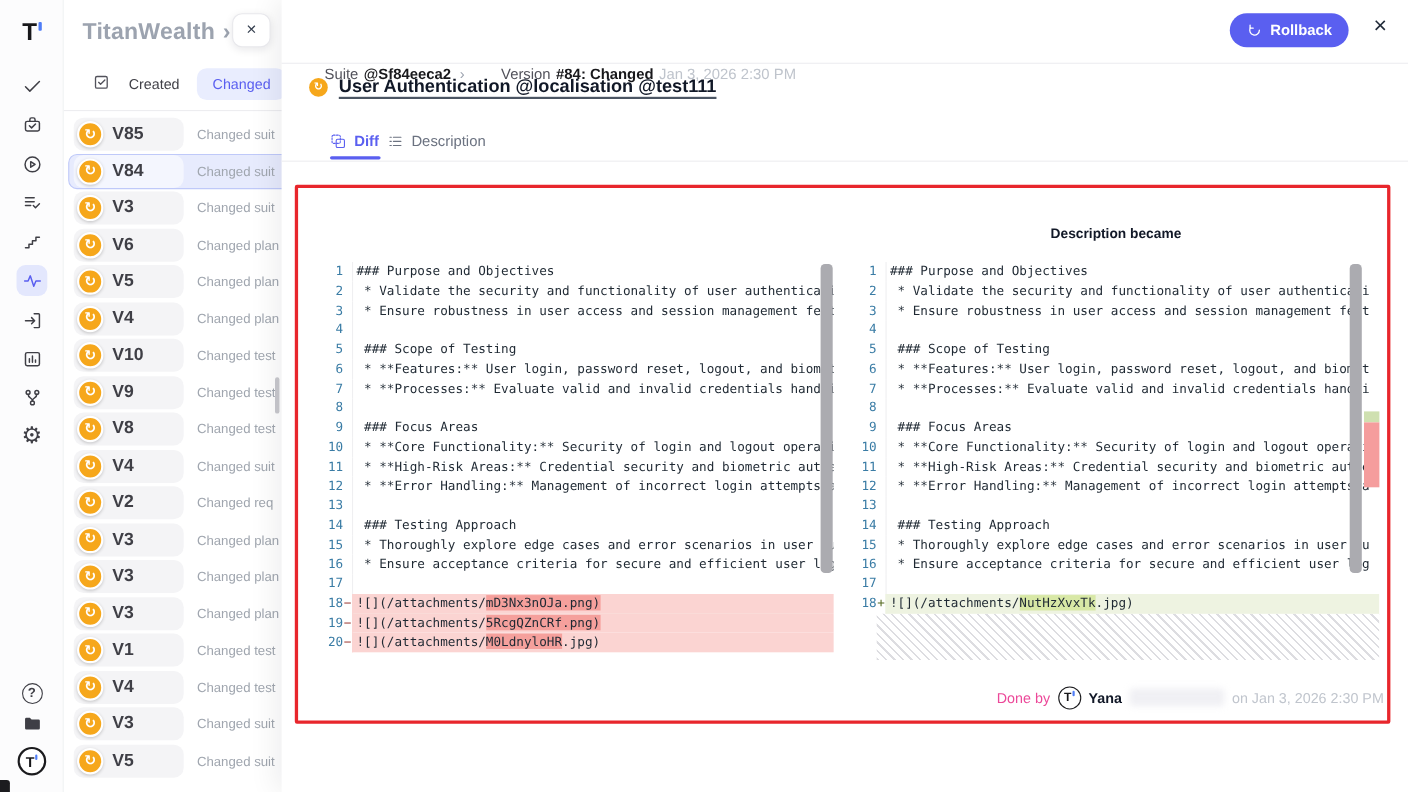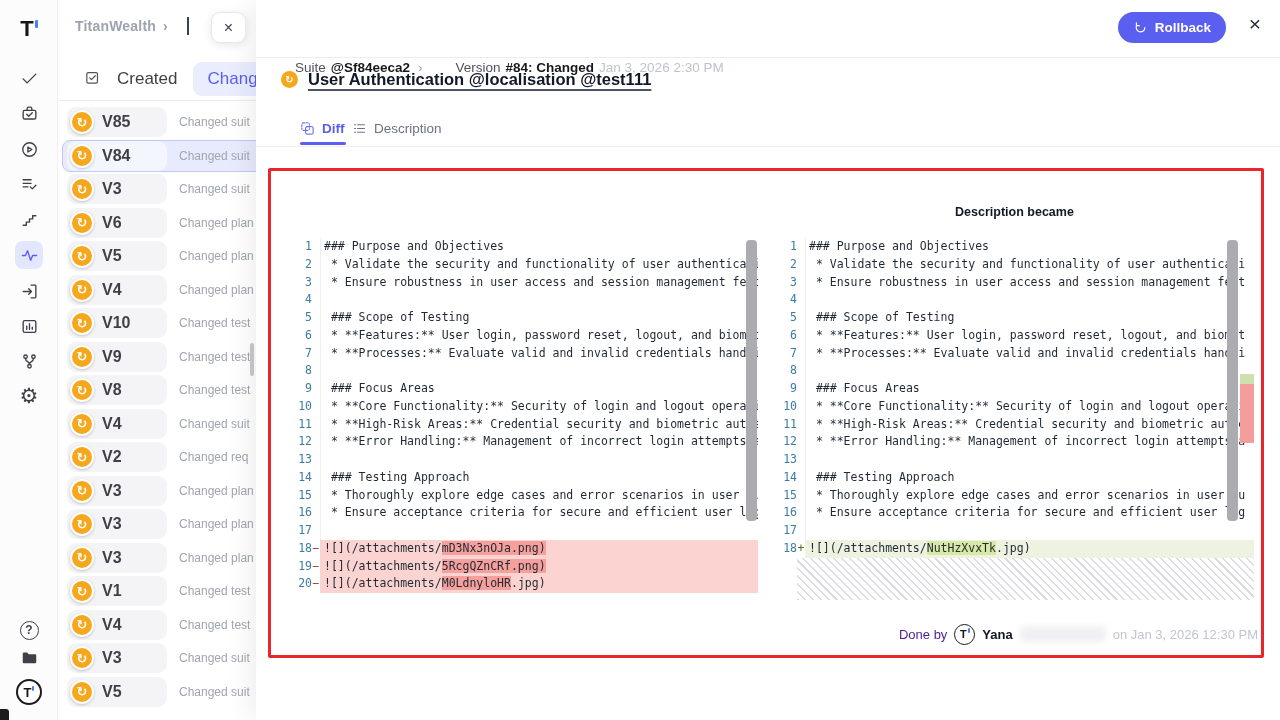--- a/index.html
+++ b/index.html
@@ -18,26 +18,26 @@
   .rail-btn svg { width:19px; height:19px; stroke:#3f3f46; fill:none; stroke-width:1.7; stroke-linecap:round; stroke-linejoin:round; }
   .rail-btn.active svg { stroke:var(--accent-indigo,#5a5ff0); }
   .gear-glyph { font-family:"DejaVu Sans",sans-serif; font-size:21px; line-height:1; color:#3f3f46; }
   .help-circle { width:19px; height:19px; border:1.7px solid #3f3f46; border-radius:50%; display:flex; align-items:center; justify-content:center; font-size:12px; font-weight:700; color:#3f3f46; }
   .folder-svg { fill:#3f3f46; stroke:none !important; }
   .avatar { width:26px; height:26px; border:2px solid #1b1b1e; border-radius:50%; display:flex; align-items:center; justify-content:center; font-weight:800; font-size:13px; color:#17171a; background:#fff; }
   .avatar .mark { width:2px; height:5px; transform:translateY(-4px); }
 
   
   .vpanel { position:absolute; left:58px; top:0; width:210px; height:720px; background:#fff; }
-  .vp-header { position:absolute; top:17px; left:17px; display:flex; align-items:center; gap:7px; font-size:14px; font-weight:600; color:#9ca3af; letter-spacing:.2px; white-space:nowrap; }
+  .vp-header { position:absolute; top:17px; left:17px; display:flex; align-items:center; gap:7px; font-size:21px; font-weight:600; color:#9ca3af; letter-spacing:.2px; white-space:nowrap; }
   .vp-caret { width:2px; height:18px; background:#374151; margin-left:12px; }
   .vp-close { position:absolute; top:12px; left:153px; width:35px; height:31px; background:#fff; border:1px solid #e8e8ec; border-radius:9px; box-shadow:0 2px 8px rgba(20,20,40,.10); font-size:16px; color:#374151; cursor:pointer; display:flex; align-items:center; justify-content:center; z-index:6; }
   .vp-tabs { position:absolute; top:62px; left:26px; display:flex; align-items:center; gap:16px; white-space:nowrap; }
   .vp-tabs svg { width:17px; height:17px; stroke:#52525b; fill:none; stroke-width:1.7; stroke-linecap:round; stroke-linejoin:round; }
-  .vp-tab { border:none; background:transparent; font-size:17px; font-weight:500; color:#3f3f46; cursor:pointer; font-family:inherit; }
+  .vp-tab { border:none; background:transparent; font-size:13px; font-weight:500; color:#3f3f46; cursor:pointer; font-family:inherit; }
   .vp-tab.pill { background:#e9edfe; color:var(--accent-indigo,#5a5ff0); font-weight:400; padding:7px 14px; border-radius:9px; }
   .vp-divider { position:absolute; top:100px; left:0; width:210px; height:1px; background:#ededf0; }
   .vp-list { position:absolute; top:106px; left:4px; width:252px; }
   .vrow { display:flex; align-items:center; height:32px; margin-bottom:1.5px; padding:0 4px; border-radius:8px; border:1px solid transparent; cursor:pointer; }
   .vrow.selected { background:#e7ebfd; border-color:#bfc9f9; }
   .vpill { display:flex; align-items:center; gap:8px; width:100px; height:30px; background:#f4f4f6; border-radius:9px; padding-left:3px; flex:none; }
   .vrow.selected .vpill { background:rgba(255,255,255,.55); }
   .vbadge { width:24px; height:24px; border-radius:50%; background:var(--badge-orange,#f6a71b); border:2px solid #fff; box-shadow:0 1px 3px rgba(0,0,0,.20); color:#fff; font-family:"DejaVu Sans",sans-serif; font-size:13px; font-weight:700; display:flex; align-items:center; justify-content:center; line-height:1; flex:none; }
   .vver { font-family:Liberation Sans, sans-serif; font-size:16px; font-weight:700; color:#3f3f46; }
   .vsub { margin-left:12px; font-size:12px; color:#a0a6af; white-space:nowrap; }
@@ -91,21 +91,21 @@
   .hatch { margin-left:22px; height:42px; background:repeating-linear-gradient(45deg,#dddde1 0 1.5px,#ffffff 1.5px 5.5px); }
   .pane-scrollbar { position:absolute; width:11px; height:281px; top:240px; background:#ababb0; border-radius:4px; z-index:5; }
   .pane-scrollbar.left { left:490px; }
   .pane-scrollbar.right { left:971px; }
   .ov-marker { position:absolute; left:984px; width:14px; z-index:5; }
   .ov-marker.green { top:374px; height:10px; background:#cfe0b0; }
   .ov-marker.red { top:384px; height:59px; background:#f59d9d; }
 
   
   .doneby { position:absolute; right:22px; top:622px; height:24px; display:flex; align-items:center; gap:7px; font-size:13px; white-space:nowrap; }
-  .doneby .lbl { color:#4c1d95; }
+  .doneby .lbl { color:#ec4899; }
   .doneby .avatar { width:21px; height:21px; border-width:1.6px; font-size:11px; }
   .doneby .user { font-weight:700; color:#111827; }
   .redacted { width:86px; height:16px; background:#f0f0f4; border-radius:3px; filter:blur(3px); }
   .doneby .when { color:#c0c5cd; }
 
   .corner-frag { position:absolute; left:0; top:709px; width:9px; height:11px; background:#1c1c1f; border-radius:0 3px 0 0; }
 </style>
 </head>
 <body>
 
@@ -426,18 +426,18 @@
     <div class="annotation-rect"></div>
 
     <div class="doneby">
       <span class="lbl">Done by</span>
       <span class="avatar">
           <span>T</span>
           <span class="mark"></span>
         </span>
       <span class="user">Yana</span>
       <span class="redacted"></span>
-      <span class="when">on Jan 3, 2026 12:30 PM</span>
+      <span class="when">on Jan 3, 2026 2:30 PM</span>
     </div>
   </section>
 
   <div class="corner-frag"></div>
 </div>
 
 </body></html>

